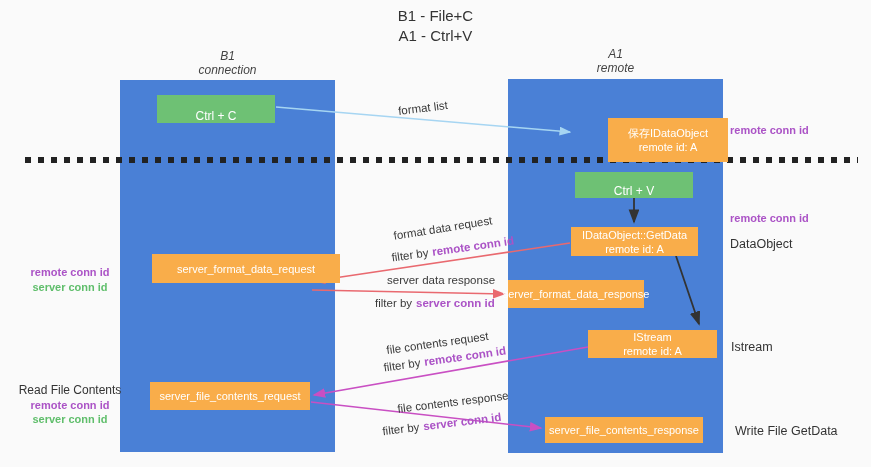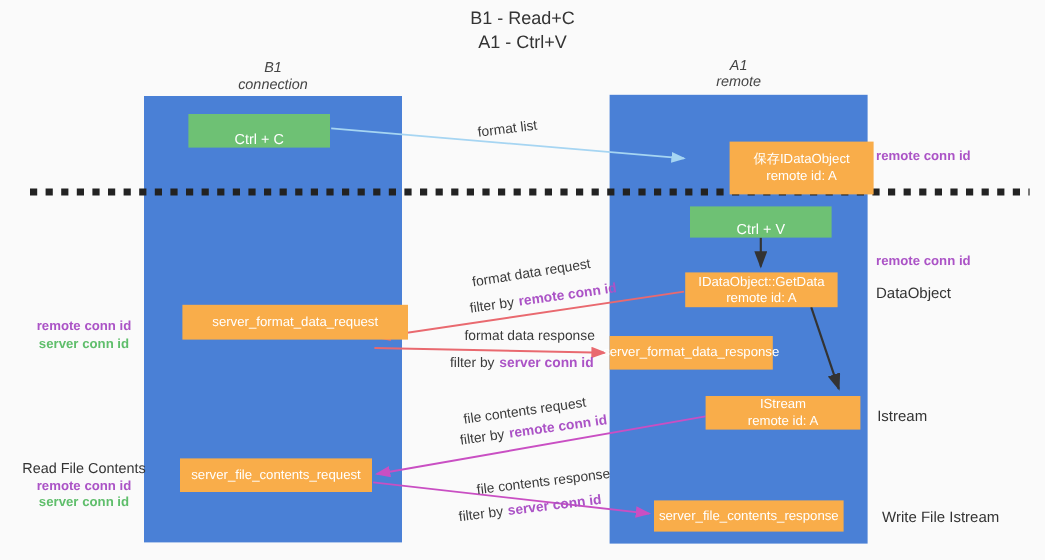--- a/index.html
+++ b/index.html
@@ -88,21 +88,21 @@
   .r-7 { transform: rotate(-7deg); }
   .r-8 { transform: rotate(-8deg); }
   .r-9 { transform: rotate(-9deg); }
 </style>
 </head>
 <body>
 
 <div class="canvas">
 
   <div class="title">
-    <div>B1 - Read+C</div>
+    <div>B1 - File+C</div>
     <div>A1 - Ctrl+V</div>
   </div>
 
   <div class="col-header" style="left:120px;top:49px;width:215px">
     <div>B1</div>
     <div>connection</div>
   </div>
   <div class="col-header" style="left:508px;top:47px;width:215px">
     <div>A1</div>
     <div>remote</div>
@@ -175,40 +175,40 @@
     <div>server_file_contents_request</div>
   </div>
 
   <div class="lbl r-7" style="left:398px;top:102px">format list</div>
 
   <div class="lbl r-9" style="left:393px;top:222px">format data request</div>
   <div class="lbl r-8" style="left:391px;top:243px">
     <span class="fb">filter by</span><span class="purple">remote conn id</span>
   </div>
 
-  <div class="lbl" style="left:387px;top:274px">format data response</div>
+  <div class="lbl" style="left:387px;top:274px">server data response</div>
   <div class="lbl" style="left:375px;top:297px">
     <span class="fb">filter by</span><span class="purple">server conn id</span>
   </div>
 
   <div class="lbl r-8" style="left:386px;top:337px">file contents request</div>
   <div class="lbl r-8" style="left:383px;top:353px">
     <span class="fb">filter by</span><span class="purple">remote conn id</span>
   </div>
 
   <div class="lbl r-7" style="left:397px;top:396px">file contents response</div>
   <div class="lbl r-7" style="left:382px;top:418px">
     <span class="fb">filter by</span><span class="purple">server conn id</span>
   </div>
 
   <div class="lbl purple" style="left:730px;top:124px;font-size:11px">remote conn id</div>
   <div class="lbl purple" style="left:730px;top:212px;font-size:11px">remote conn id</div>
   <div class="lbl black-lbl" style="left:730px;top:237px">DataObject</div>
   <div class="lbl black-lbl" style="left:731px;top:340px">Istream</div>
-  <div class="lbl black-lbl" style="left:735px;top:424px">Write File Istream</div>
+  <div class="lbl black-lbl" style="left:735px;top:424px">Write File GetData</div>
 
   <div class="side-block" style="left:10px;top:265px">
     <div class="purple">remote conn id</div>
     <div class="greentx">server conn id</div>
   </div>
   <div class="side-block" style="left:10px;top:383px">
     <div style="color:#333;font-size:12px">Read File Contents</div>
     <div class="purple">remote conn id</div>
     <div class="greentx">server conn id</div>
   </div>

